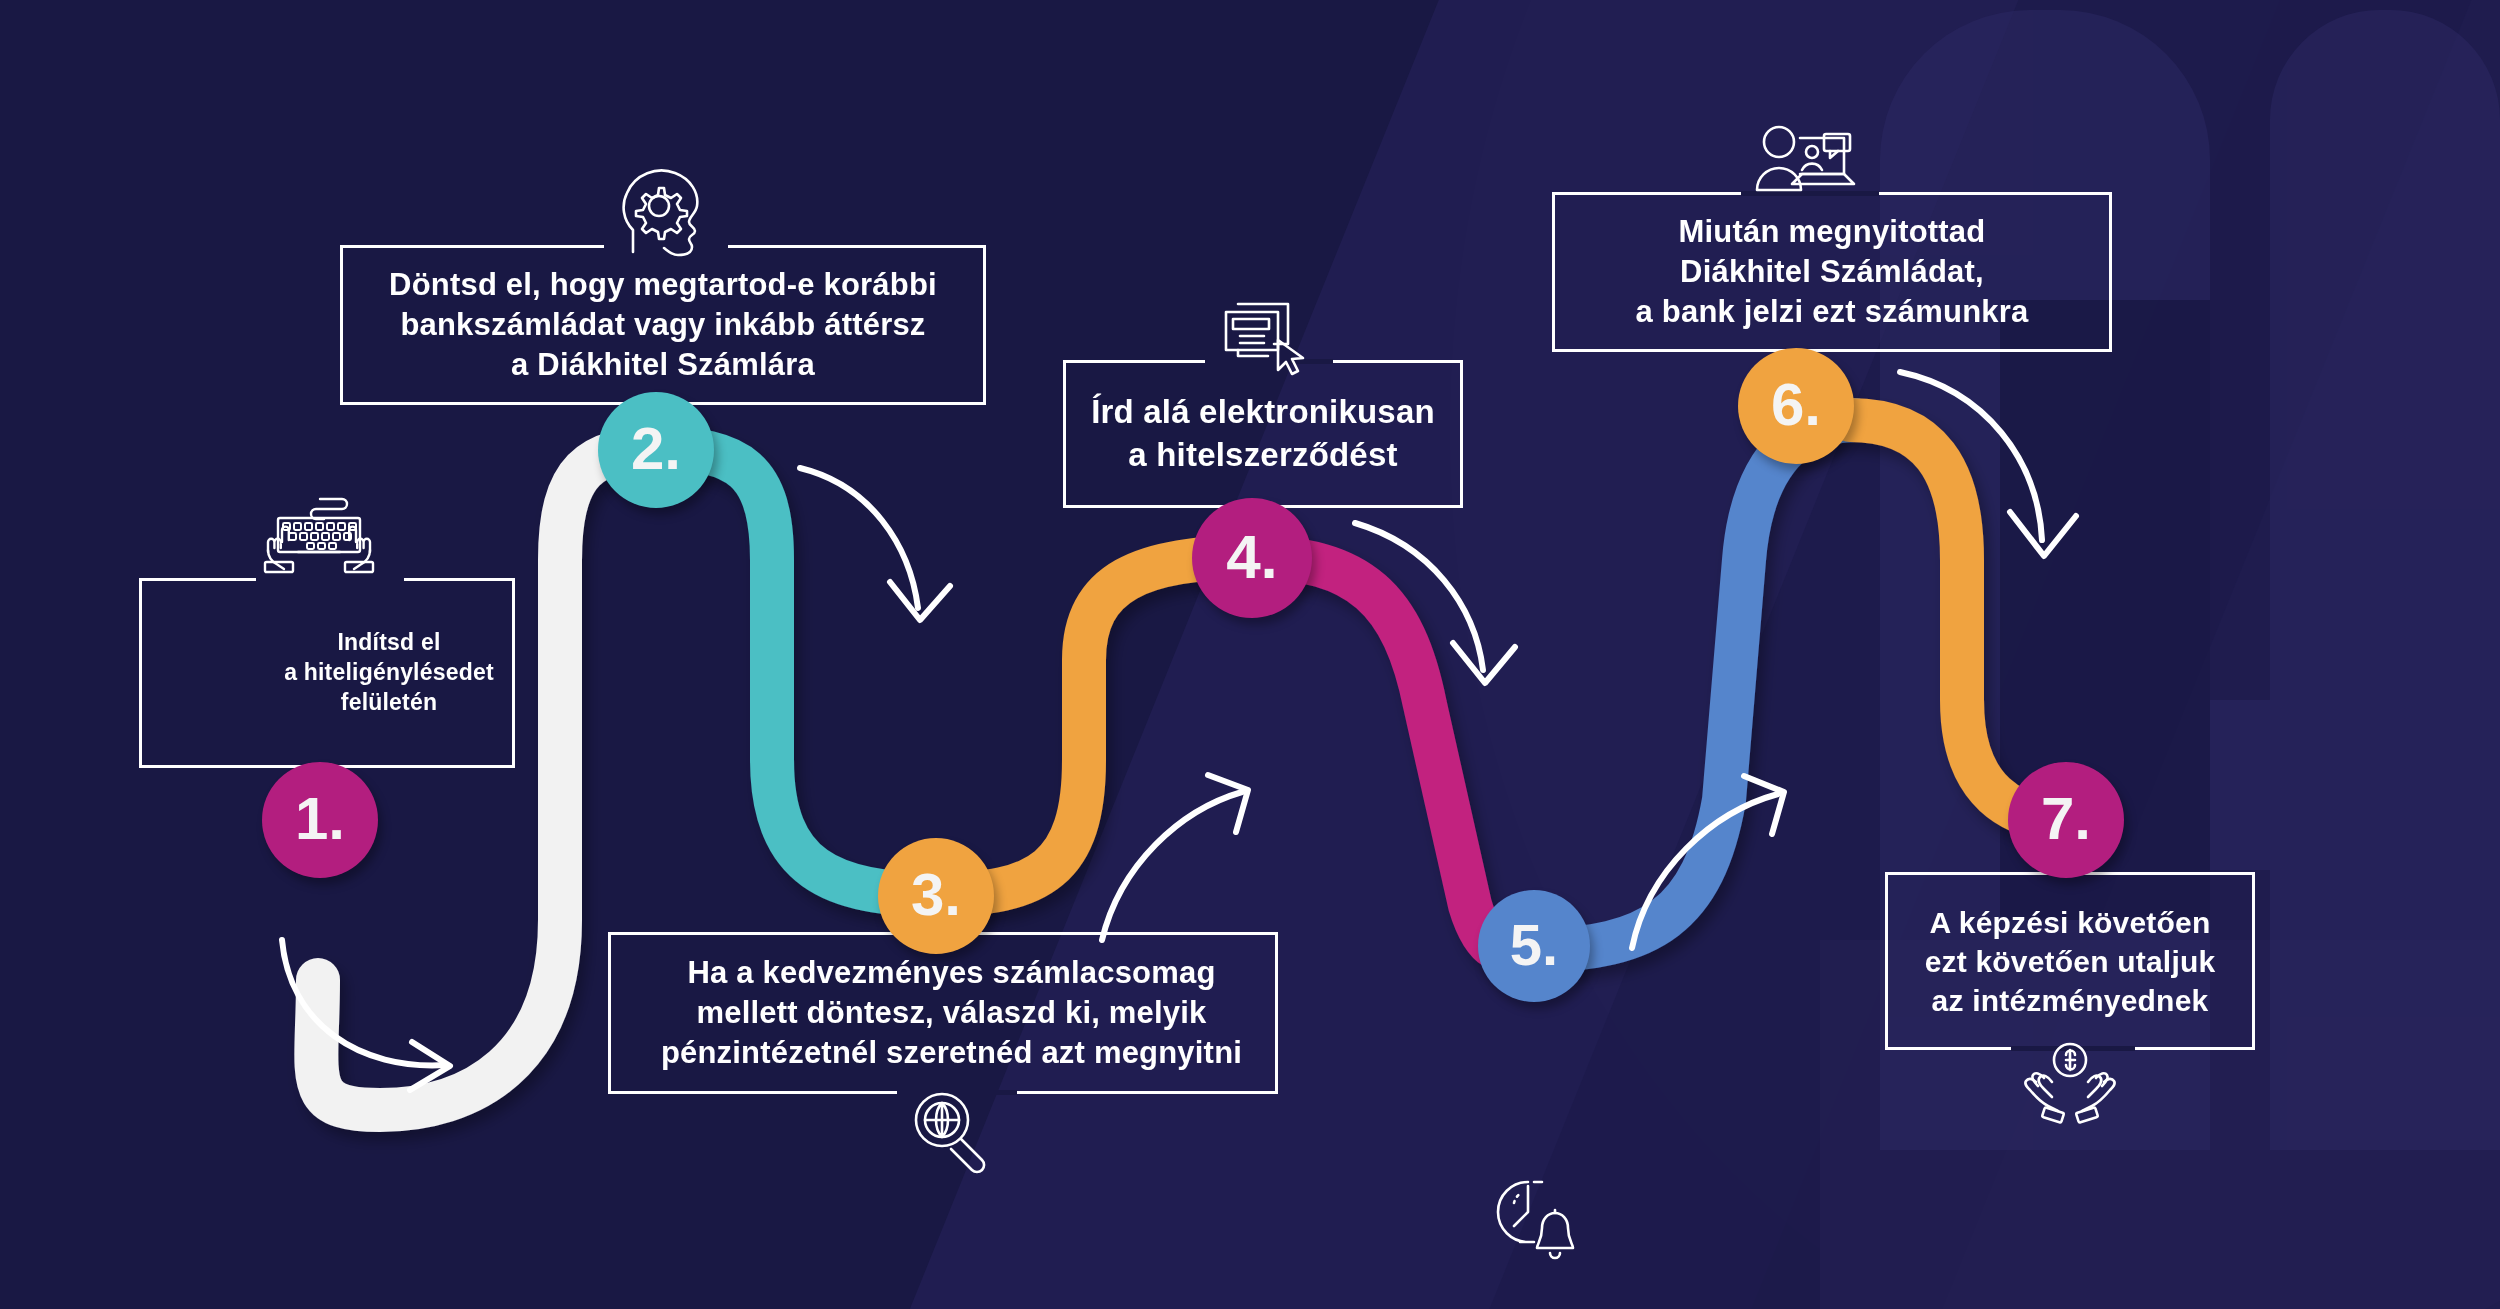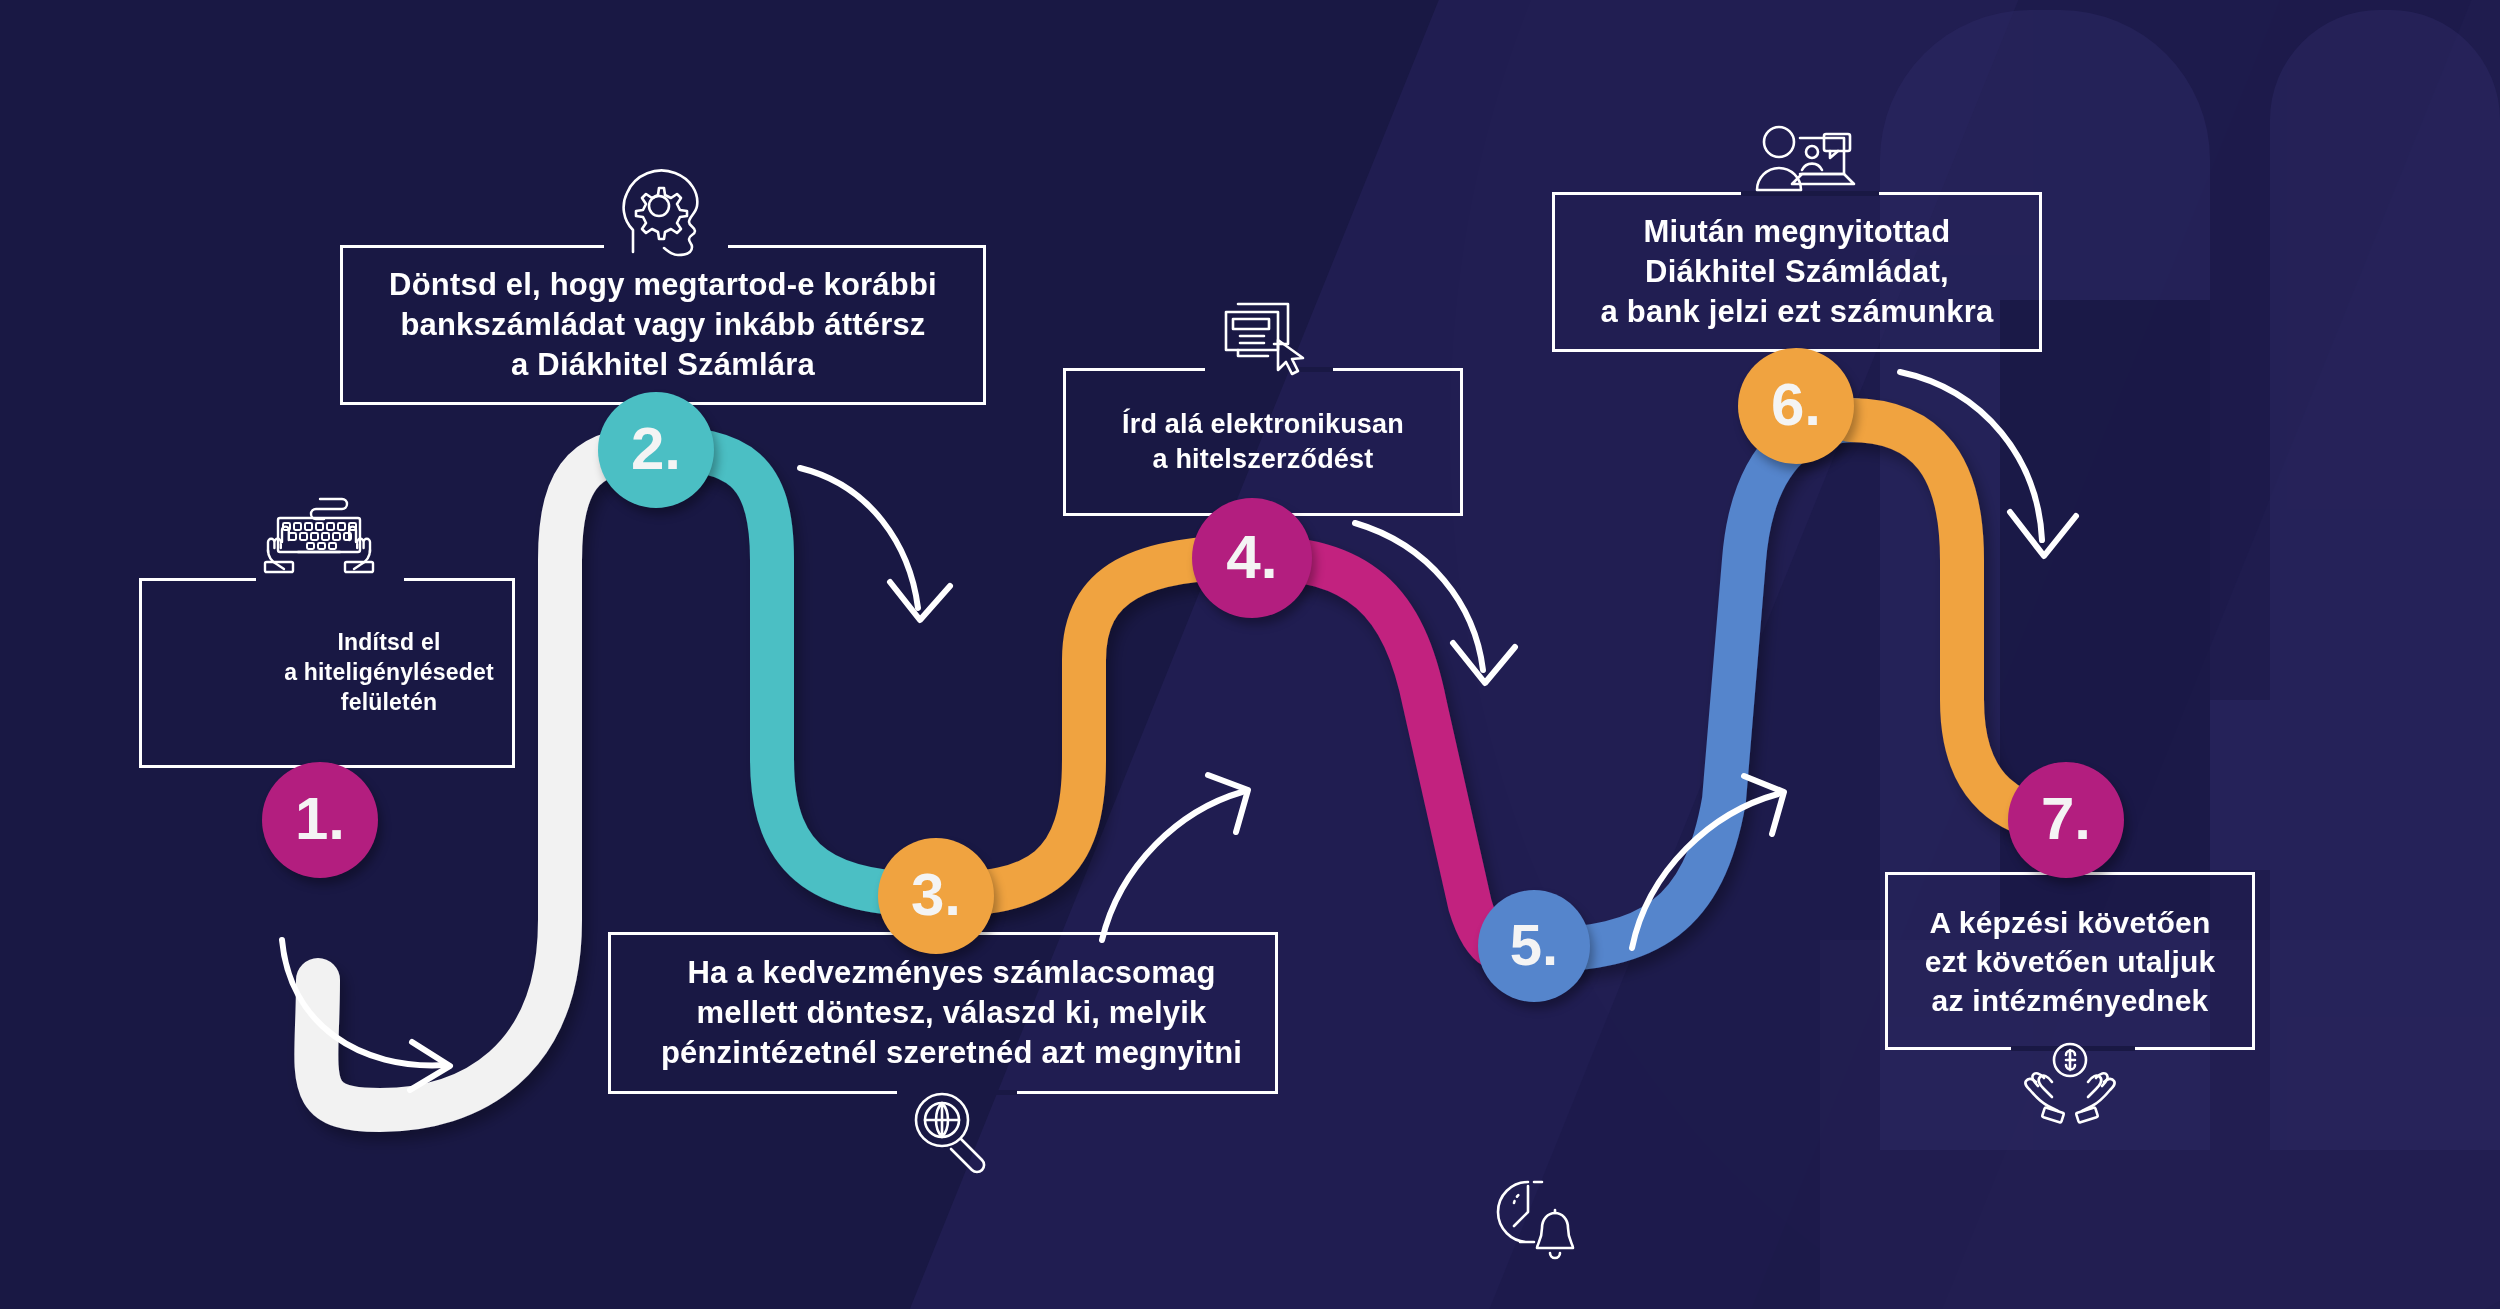--- a/index.html
+++ b/index.html
@@ -218,21 +218,21 @@
   <div class="icon" style="left:1216px;top:290px;width:100px;height:86px;">
     <svg width="100" height="86" viewBox="0 0 100 86" fill="none" stroke="#fff" stroke-width="2.6" stroke-linecap="round" stroke-linejoin="round">
       <path d="M22 14 h50 v40 h-14"></path>
       <rect x="10" y="22" width="52" height="38"></rect>
       <rect x="17" y="29" width="36" height="10"></rect>
       <path d="M24 46 h24 M24 53 h24"></path>
       <path d="M22 60 v6 h30"></path>
       <path d="M62 50 l0 30 l8-8 l6 12 l6-3 l-6-12 l11-1 z"></path>
     </svg>
   </div>
-  <div class="box notch-top" style="left: 1063px; top: 368px; width: 400px; height: 148px; font-size: 27px; position: absolute;">
+  <div class="box notch-top" style="left: 1063px; top: 360px; width: 400px; height: 148px; font-size: 33px; position: absolute;">
     <div class="txt">
       <div>Írd alá elektronikusan</div>
       <div>a hitelszerződést</div>
     </div>
   <div style="position: absolute; background: rgb(25, 24, 68); height: 5px; z-index: 3; left: 139px; width: 128px; top: -4px;"></div>
     </div>
   <div class="circle" style="left:1192px;top:498px;width:120px;height:120px;background:#b31e7f;font-size:62px;">
     <span>4.</span>
   </div>
 
@@ -255,21 +255,21 @@
       <circle cx="27" cy="20" r="15"></circle>
       <path d="M5 68 a22 22 0 0 1 44 0 z"></path>
       <path d="M48 16 h44 v36 H48"></path>
       <path d="M40 62 h62 l-10-10 H50 z"></path>
       <circle cx="60" cy="30" r="6"></circle>
       <path d="M50 48 a11 11 0 0 1 20 0"></path>
       <rect x="72" y="12" width="26" height="17" rx="2"></rect>
       <path d="M78 29 l0 7 l8-7"></path>
     </svg>
   </div>
-  <div class="box notch-top" style="left: 1552px; top: 192px; width: 490px; height: 160px; font-size: 31px; position: absolute;">
+  <div class="box notch-top" style="left: 1552px; top: 192px; width: 560px; height: 160px; font-size: 31px; position: absolute;">
     <div class="txt">
       <div>Miután megnyitottad</div>
       <div>Diákhitel Számládat,</div>
       <div>a bank jelzi ezt számunkra</div>
     </div>
   <div style="position: absolute; background: rgb(25, 24, 68); height: 5px; z-index: 3; left: 186px; width: 138px; top: -4px;"></div>
     </div>
   <div class="circle" style="left:1738px;top:348px;width:116px;height:116px;background:#f0a340;font-size:60px;">
     <span>6.</span>
   </div>

